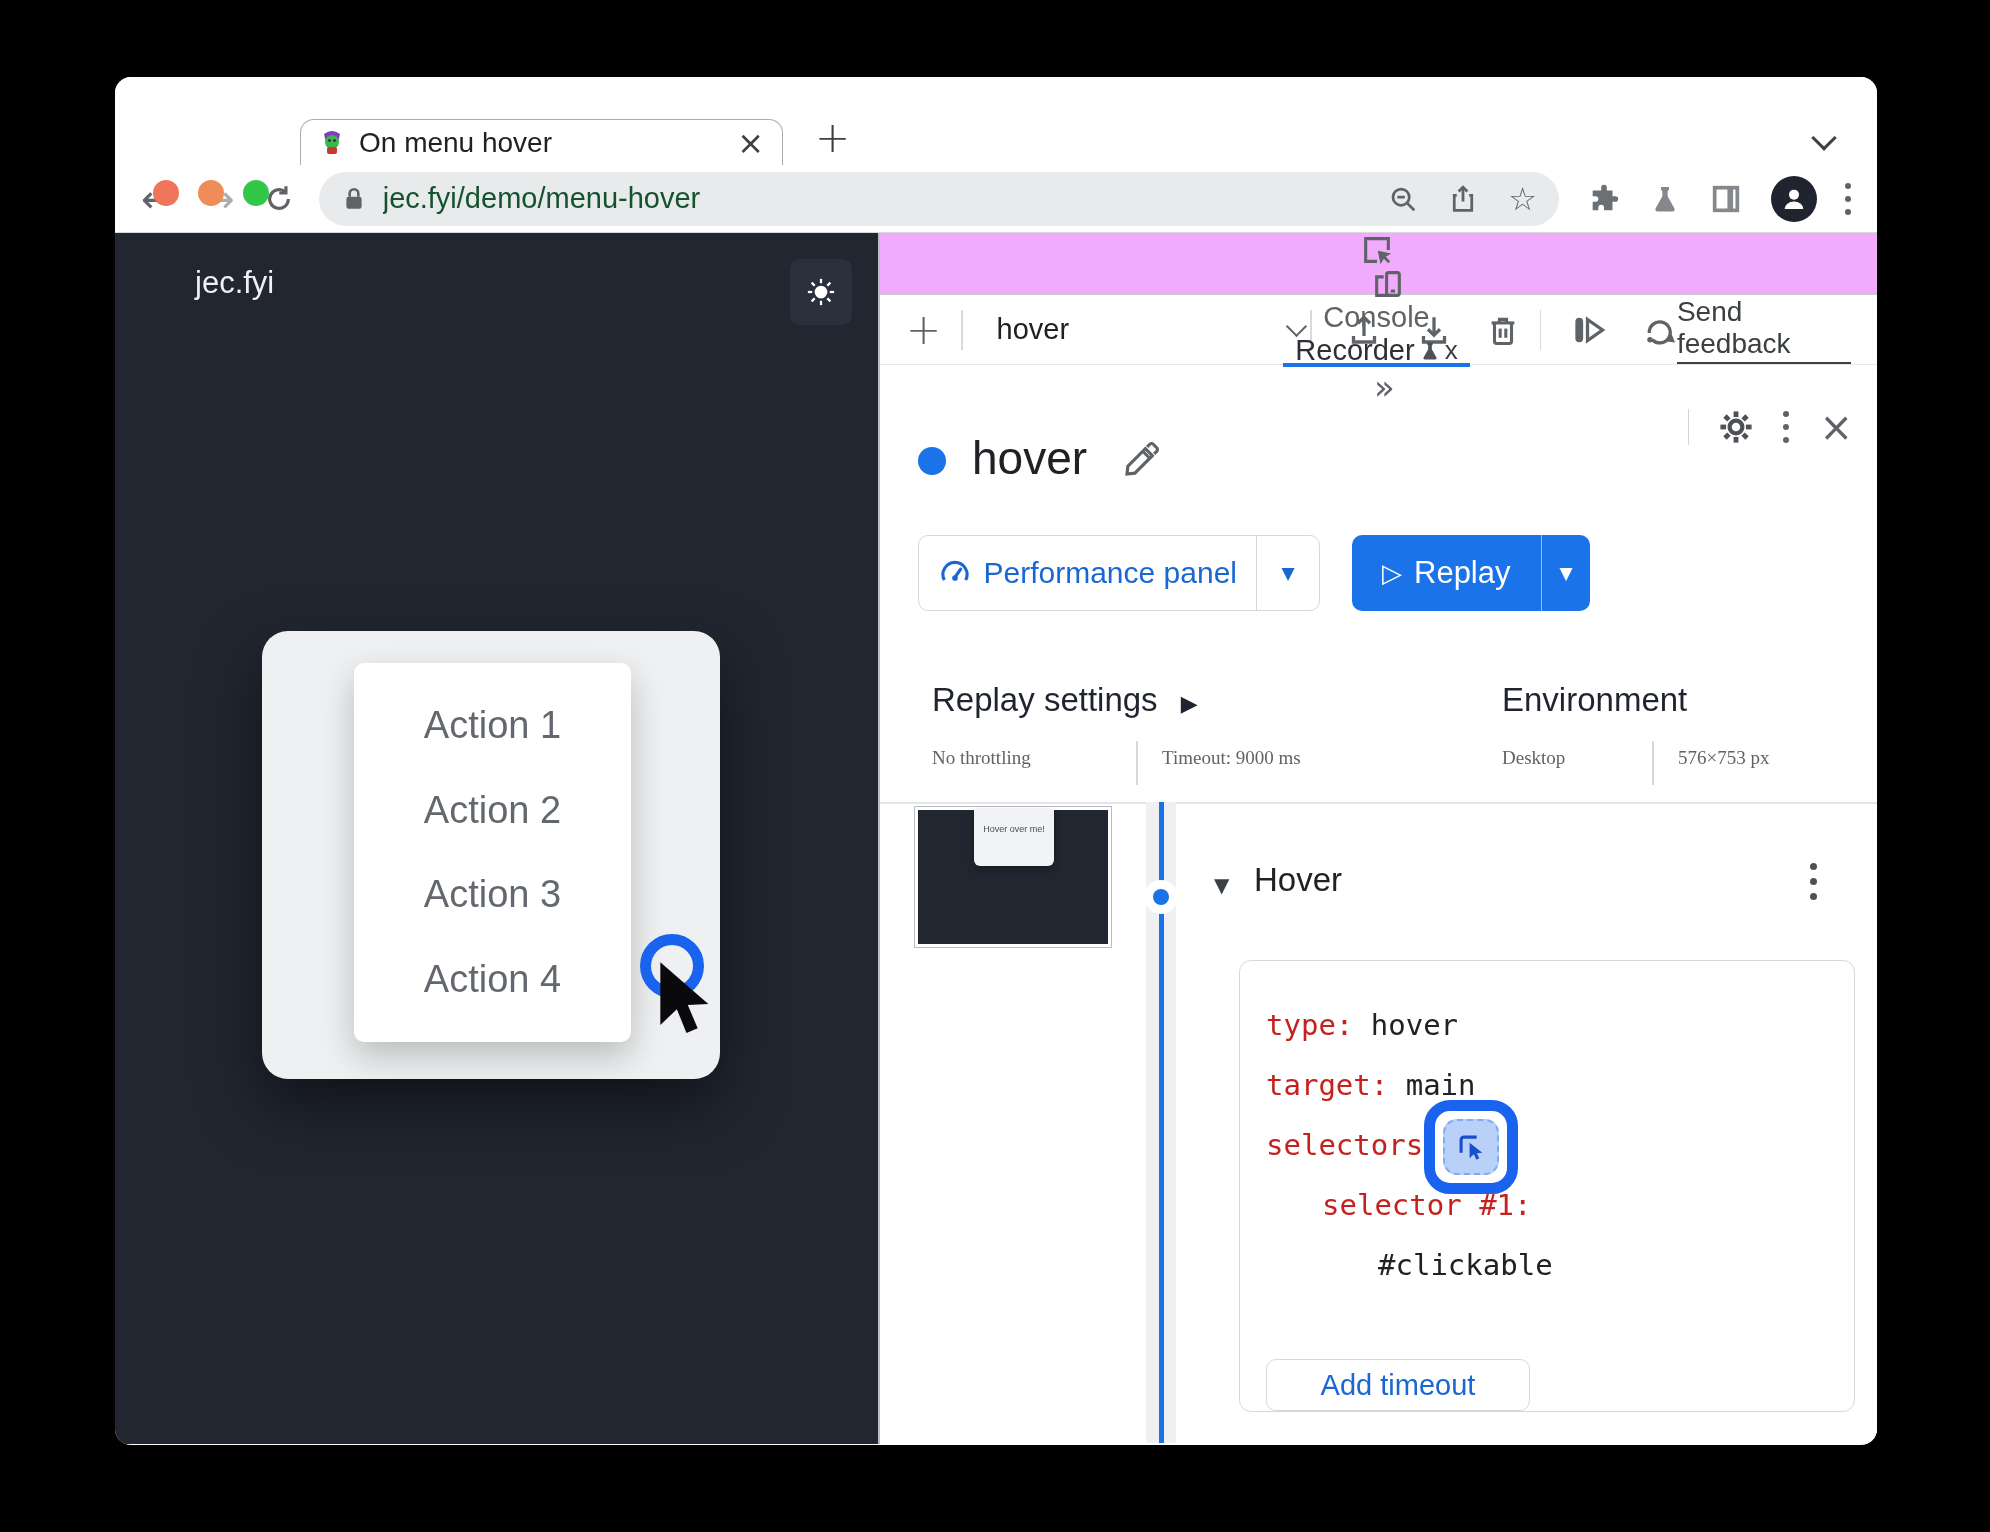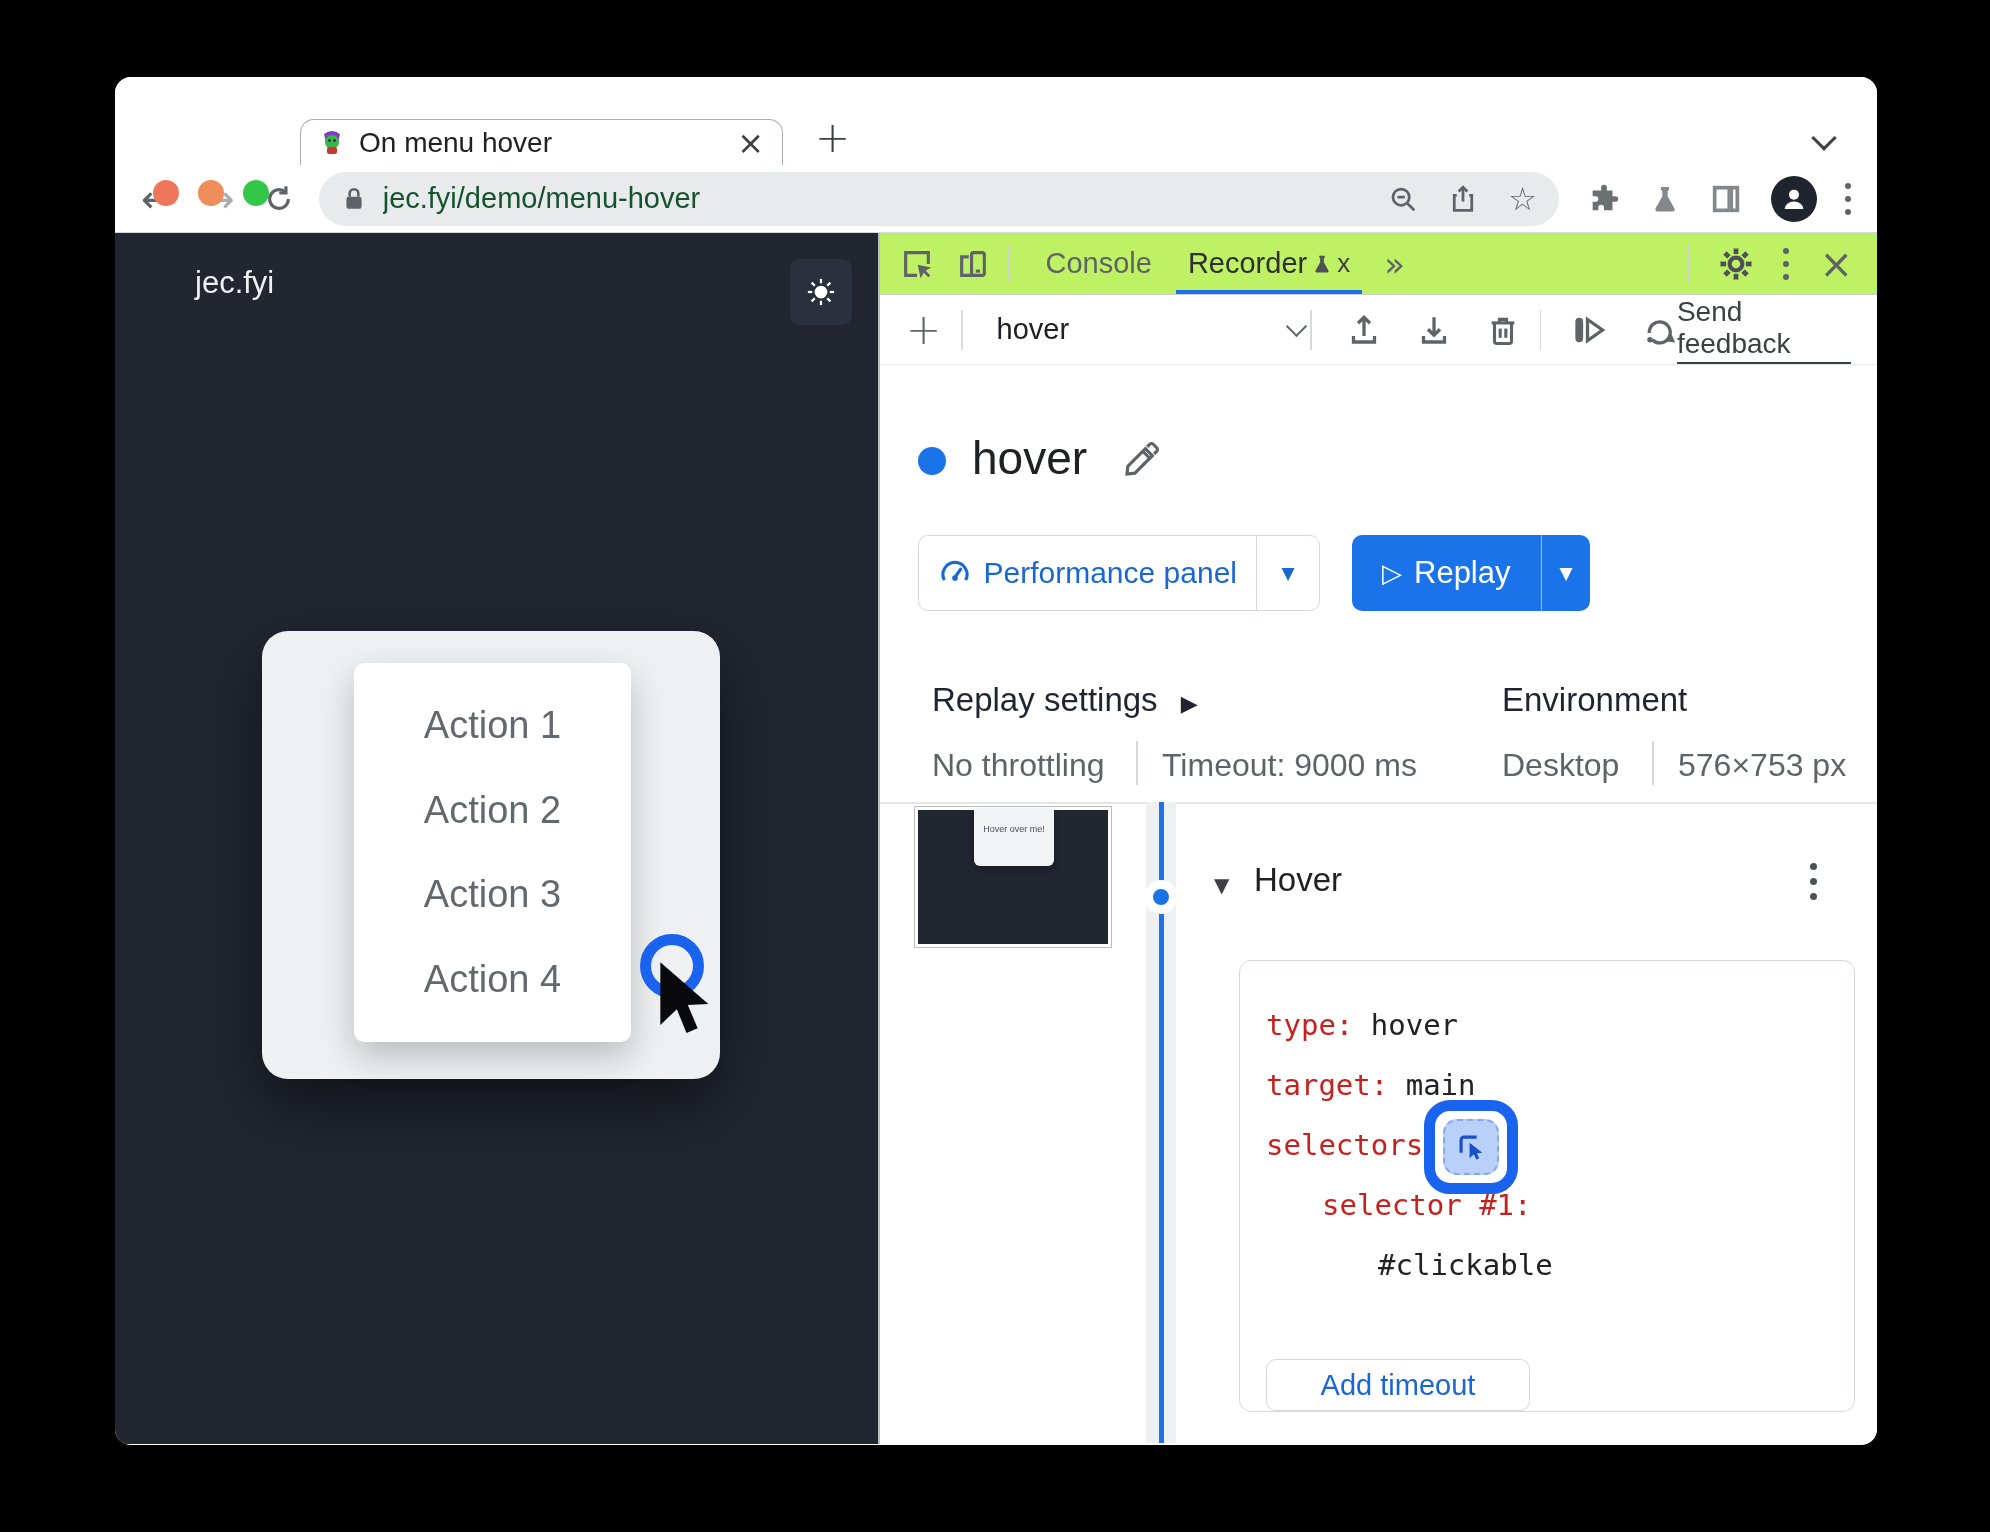--- a/index.html
+++ b/index.html
@@ -49,22 +49,22 @@
   .hover-text{position:absolute;left:0;right:0;top:200px;text-align:center;font-size:38px;color:#9aa0a6;}
   .menu{position:absolute;left:92px;top:32px;width:277px;height:379px;background:#fff;border-radius:10px;
         box-shadow:0 14px 34px rgba(0,0,0,.22);display:flex;flex-direction:column;
         justify-content:space-evenly;align-items:center;}
   .menu-item{font-size:38px;color:#63686e;}
   .cursor-ring{position:absolute;left:525px;top:701px;width:42px;height:42px;border-radius:50%;
                border:11px solid #1a63ef;}
   .cursor-arrow{position:absolute;left:540px;top:726px;}
   
   .devtools{flex:1;background:#fff;border-left:2px solid #babdc2;position:relative;box-sizing:border-box;}
-  .dt-tabbar{height:62px;background:#bef264;border-bottom:1px solid #c9ccd0;display:flex;
-             align-items:center;padding:0 24px 0 20px;box-sizing:border-box;}
+  .dt-tabbar{height:62px;background:#f0abfc;border-bottom:1px solid #c9ccd0;display:flex;
+             align-items:center;padding:0 24px 0 20px;box-sizing:border-box;flex-direction:column;}
   .dt-sep{width:1.5px;height:36px;background:#d0d3d7;margin:0 18px;}
   .dt-tab{font-size:29px;color:#5f6368;padding:0 18px;}
   .dt-tab.active{color:#2d2f33;height:100%;display:flex;align-items:center;gap:4px;position:relative;}
   .dt-tab.active::after{content:"";position:absolute;left:6px;right:6px;bottom:0;height:4px;background:#1a73e8;}
   .dt-ic{display:flex;align-items:center;}
   .more-tabs{font-size:34px;color:#5f6368;margin-left:16px;}
   .dt-right{margin-left:auto;display:flex;align-items:center;gap:30px;}
   .dt-close{font-size:40px;color:#5f6368;line-height:1;}
   .dt-controls{height:70px;border-bottom:1px solid #e6e8ea;display:flex;align-items:center;
                padding:0 26px;box-sizing:border-box;}
@@ -86,21 +86,21 @@
              font-size:30px;color:#1967d2;font-weight:500;}
   .split-line{width:1.5px;height:100%;background:#d5d8dc;}
   .split-arrow{width:62px;text-align:center;font-size:17px;color:#1967d2;}
   .btnrow-replay{position:absolute;left:472px;top:170px;width:238px;height:76px;background:#1a73e8;
                  border-radius:10px;display:flex;align-items:center;color:#fff;}
   .replay-main{flex:1;display:flex;align-items:center;justify-content:center;gap:12px;
                font-size:31px;font-weight:500;}
   .replay-split{width:1.5px;height:100%;background:rgba(255,255,255,.55);}
   .replay-arrow{width:48px;text-align:center;font-size:17px;color:#fff;}
   .sec-head{position:absolute;font-size:33px;color:#1f2430;font-weight:500;}
-  .sub-item{position:absolute;font-size:32px;color:#5f6368;}
+  .sub-item{position:absolute;font-size:19px;color:#5f6368;font-family:Liberation Serif, serif;}
   .vline{position:absolute;width:1.5px;height:44px;background:#d5d8dc;}
   .hdivider{position:absolute;left:0;right:0;top:437px;height:1.5px;background:#e3e5e7;}
   .thumb{position:absolute;left:34px;top:441px;width:198px;height:142px;border:1px solid #b9bcc1;
          background:#fff;padding:3px;box-sizing:border-box;}
   .thumb-inner{width:100%;height:100%;background:#212631;position:relative;}
   .thumb-card{position:absolute;left:56px;top:0;width:80px;height:56px;background:#f2f3f4;
               border-radius:0 0 6px 6px;box-shadow:0 3px 7px rgba(0,0,0,.35);
               font-size:9px;color:#4a4f55;text-align:center;padding-top:14px;box-sizing:border-box;}
   .tl-track{position:absolute;left:266px;top:437px;bottom:0;width:30px;background:#eef0f2;}
   .tl-line{position:absolute;left:279px;top:437px;bottom:0;width:5px;background:#1a73e8;}

